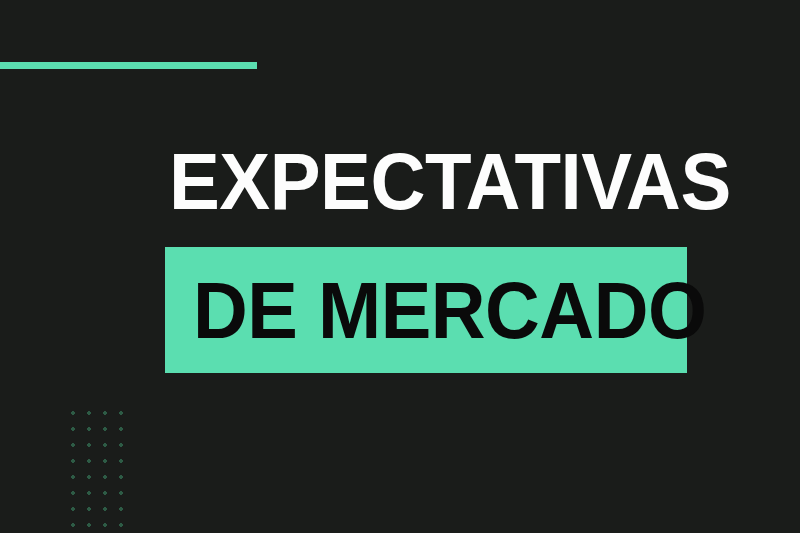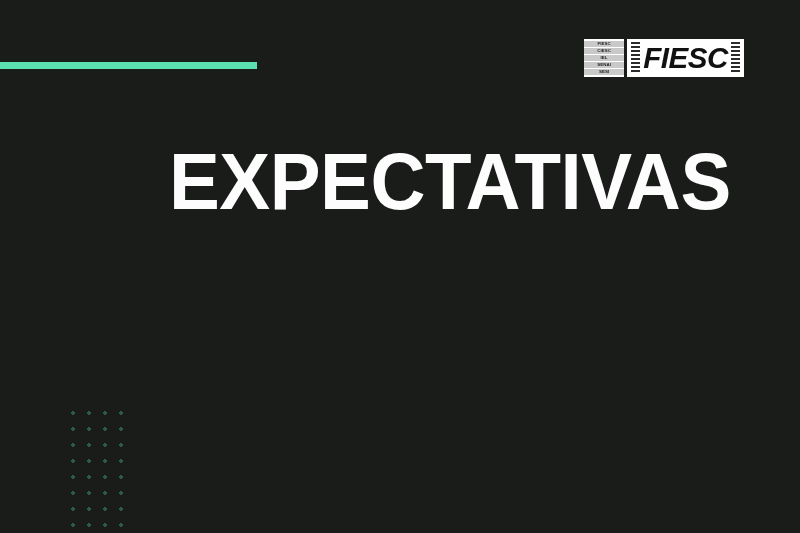--- a/index.html
+++ b/index.html
@@ -150,32 +150,20 @@
 </style>
 </head>
 <body>
 
 <div id="slide">
 
   <div id="accent-rule"></div>
 
   <div id="dot-grid"></div>
 
-  <div id="logo">
-    <div id="logo-system-box">
-      <div class="logo-system-line">FIESC</div>
-      <div class="logo-system-line">CIESC</div>
-      <div class="logo-system-line">IEL</div>
-      <div class="logo-system-line">SENAI</div>
-      <div class="logo-system-line">SESI</div>
-    </div>
-    <div id="logo-gap"></div>
-    <div id="logo-wordmark-box">
-      <div class="logo-stripes"></div>
-      <div id="logo-wordmark">FIESC</div>
-      <div class="logo-stripes"></div>
-    </div>
-  </div>
 
   <div id="headline">EXPECTATIVAS</div>
 
+  <div id="highlight-block">
+    <div id="subhead">DE MERCADO</div>
+  </div>
 
 </div>
 
 </body></html>

